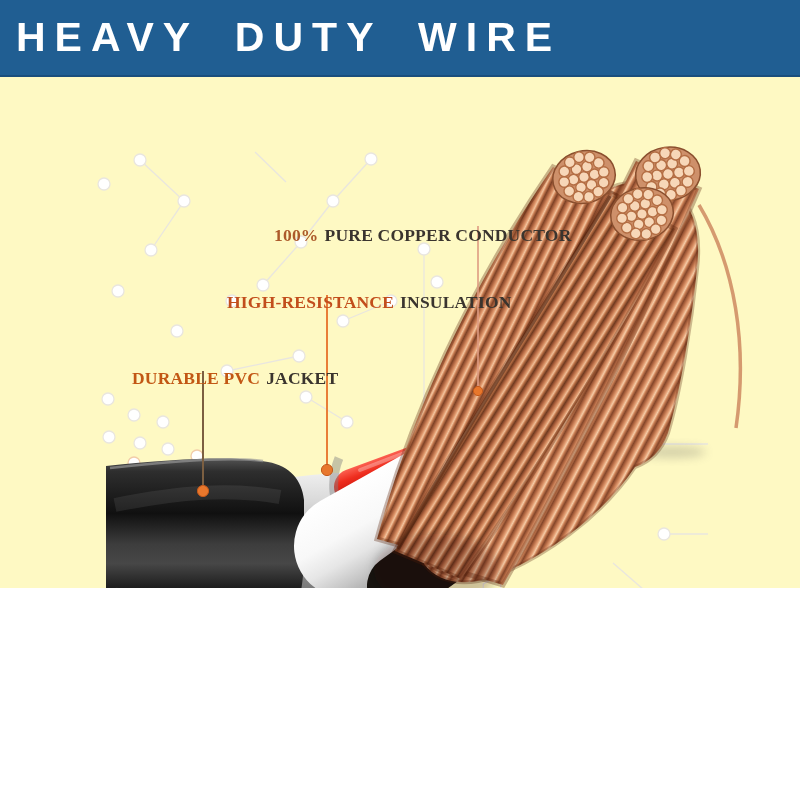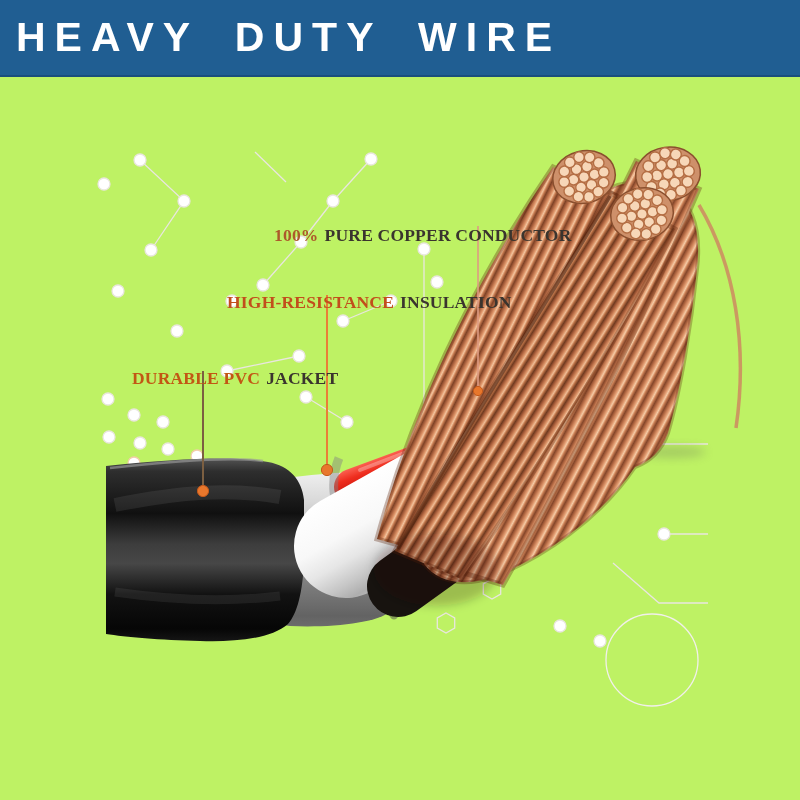--- a/index.html
+++ b/index.html
@@ -1,17 +1,17 @@
 <!DOCTYPE html>
 <html><head>
 <meta charset="utf-8">
 <style>
   html,body{margin:0;padding:0;background:#ffffff;}
   .stage{
-    position:relative;width:800px;height:800px;overflow:hidden;background:#bef264;
+    position:relative;width:800px;height:588px;overflow:hidden;background:#fef9c3;
     font-family:"Liberation Sans",sans-serif;
   }
   
   .banner{
     position:absolute;left:0;top:0;width:800px;height:77px;
     background:#205E92;border-bottom:2px solid #1A4E7C;box-sizing:border-box;
     display:flex;align-items:center;
   }
   .banner span{
     color:#ffffff;font-weight:bold;font-size:41px;letter-spacing:9px;word-spacing:16px;

